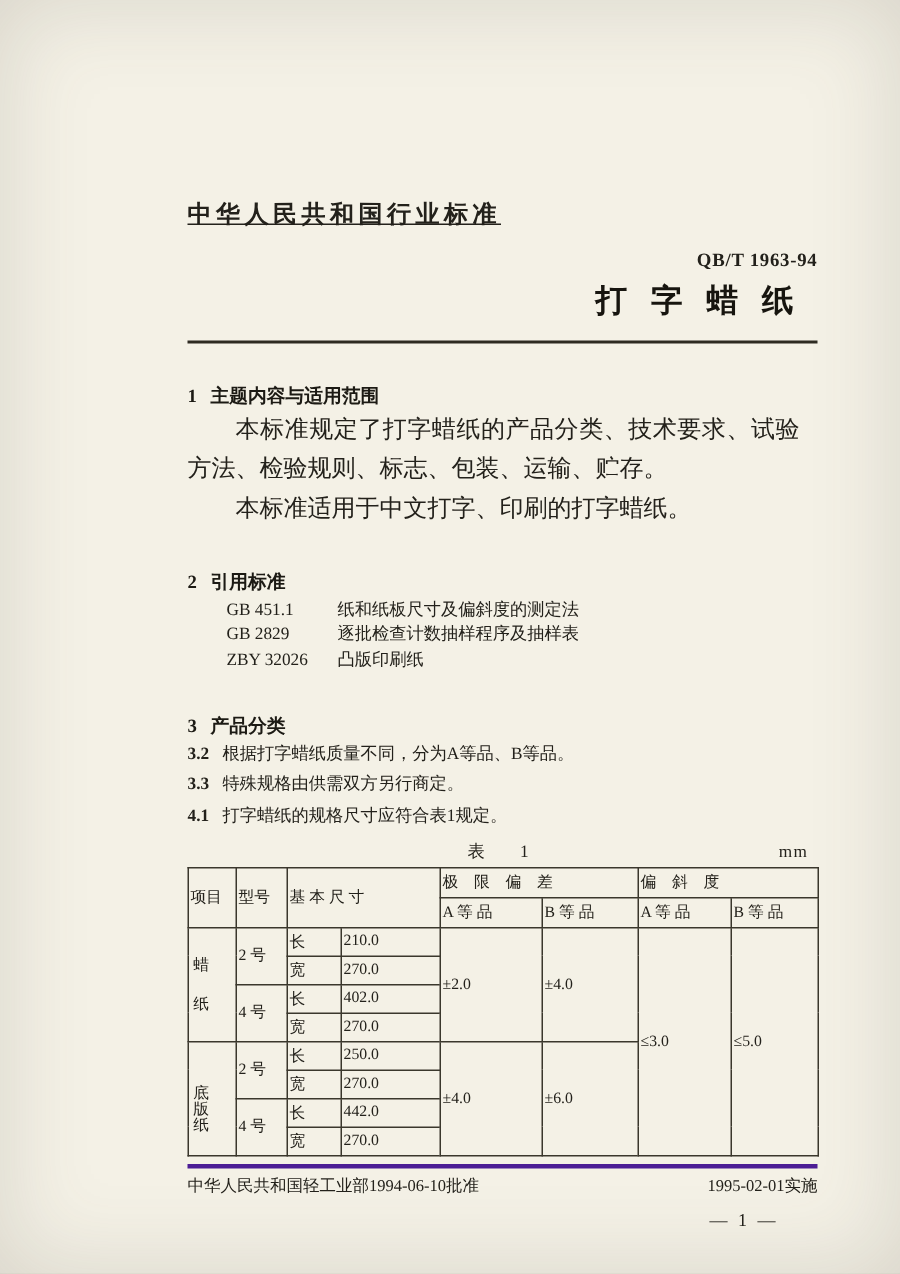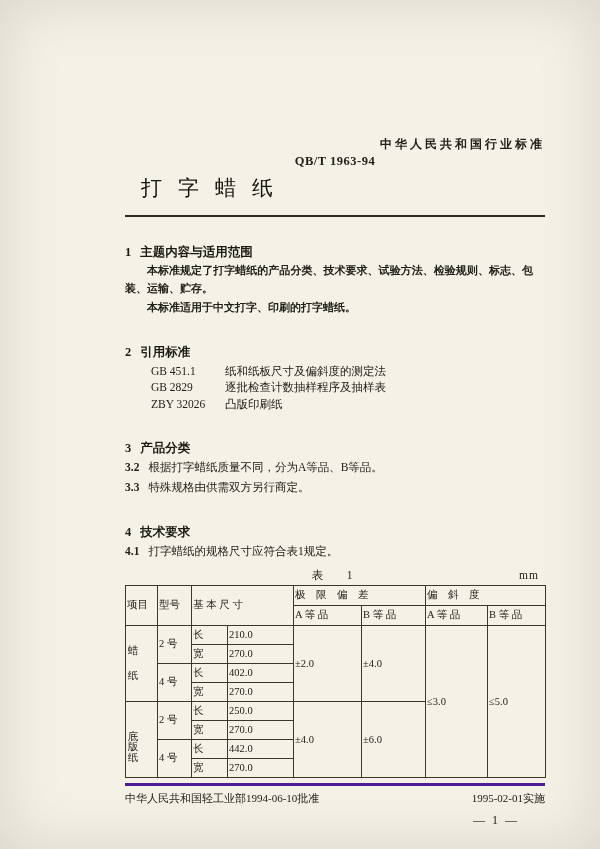--- a/index.html
+++ b/index.html
@@ -17,62 +17,62 @@
     overflow:hidden;
   }
   .content {
     position:absolute;
     left:125px; top:0;
     width:420px;
     padding-top:136px;
     color:#23211b;
   }
   .org-line {
-    text-align:right;
-    font-weight:bold;
-    font-size:12px;
+    text-align:left;
+    font-weight:bold;
+    font-size:16px;
     letter-spacing:3px;
     line-height:16px;
+    text-decoration:underline;
   }
   .std-no {
-    text-align:center;
+    text-align:right;
     font-weight:bold;
     font-size:12.5px;
-    margin-top:2px;
+    margin-top:14px;
     line-height:14px;
     letter-spacing:0.5px;
   }
   .doc-title {
-    text-align:left;
+    text-align:right;
     font-size:21px;
-    font-weight:normal;
+    font-weight:bold;
     letter-spacing:16px;
     margin-top:8px;
     line-height:25px;
     text-indent:16px; 
     color:#17150f;
   }
   .title-rule {
     margin-top:14px;
     height:2px;
     background:#2e2b22;
   }
   h2.sec {
     font-size:12.5px;
     font-weight:bold;
     margin:28px 0 0 0;
     line-height:15px;
     color:#1c1a14;
   }
   p.body-p {
-    font-size:11px;
+    font-size:16px;
     line-height:1.6;
     margin:2px 12px 0 0;
     text-align:justify;
-    font-weight:bold;
   }
   p.indent { text-indent:2em; }
   .refs { margin:3px 0 0 26px; }
   .ref { font-size:11.5px; line-height:1.45; white-space:nowrap; }
   .ref-code { display:inline-block; min-width:74px; }
   .clause { font-size:11.5px; line-height:1.6; margin:2px 0 0 0; text-align:justify; }
   .cl-num { font-weight:bold; margin-right:9px; }
 
   .caption-row {
     position:relative;
@@ -147,21 +147,20 @@
     <div class="refs">
       <div class="ref"><span class="ref-code">GB 451.1</span><span>纸和纸板尺寸及偏斜度的测定法</span></div>
       <div class="ref"><span class="ref-code">GB 2829</span><span>逐批检查计数抽样程序及抽样表</span></div>
       <div class="ref"><span class="ref-code">ZBY 32026</span><span>凸版印刷纸</span></div>
     </div>
 
     <h2 class="sec"><span class="cl-num">3</span><span>产品分类</span></h2>
     <p class="clause"><span class="cl-num">3.2</span><span>根据打字蜡纸质量不同，分为A等品、B等品。</span></p>
     <p class="clause"><span class="cl-num">3.3</span><span>特殊规格由供需双方另行商定。</span></p>
 
-    <h2 class="sec"><span class="cl-num">4</span><span>技术要求</span></h2>
     <p class="clause"><span class="cl-num">4.1</span><span>打字蜡纸的规格尺寸应符合表1规定。</span></p>
 
     <div class="caption-row">
       <span class="tcap">表　1</span>
       <span class="tunit">mm</span>
     </div>
 
     <table class="spec">
       <colgroup>
         <col style="width:32px">

